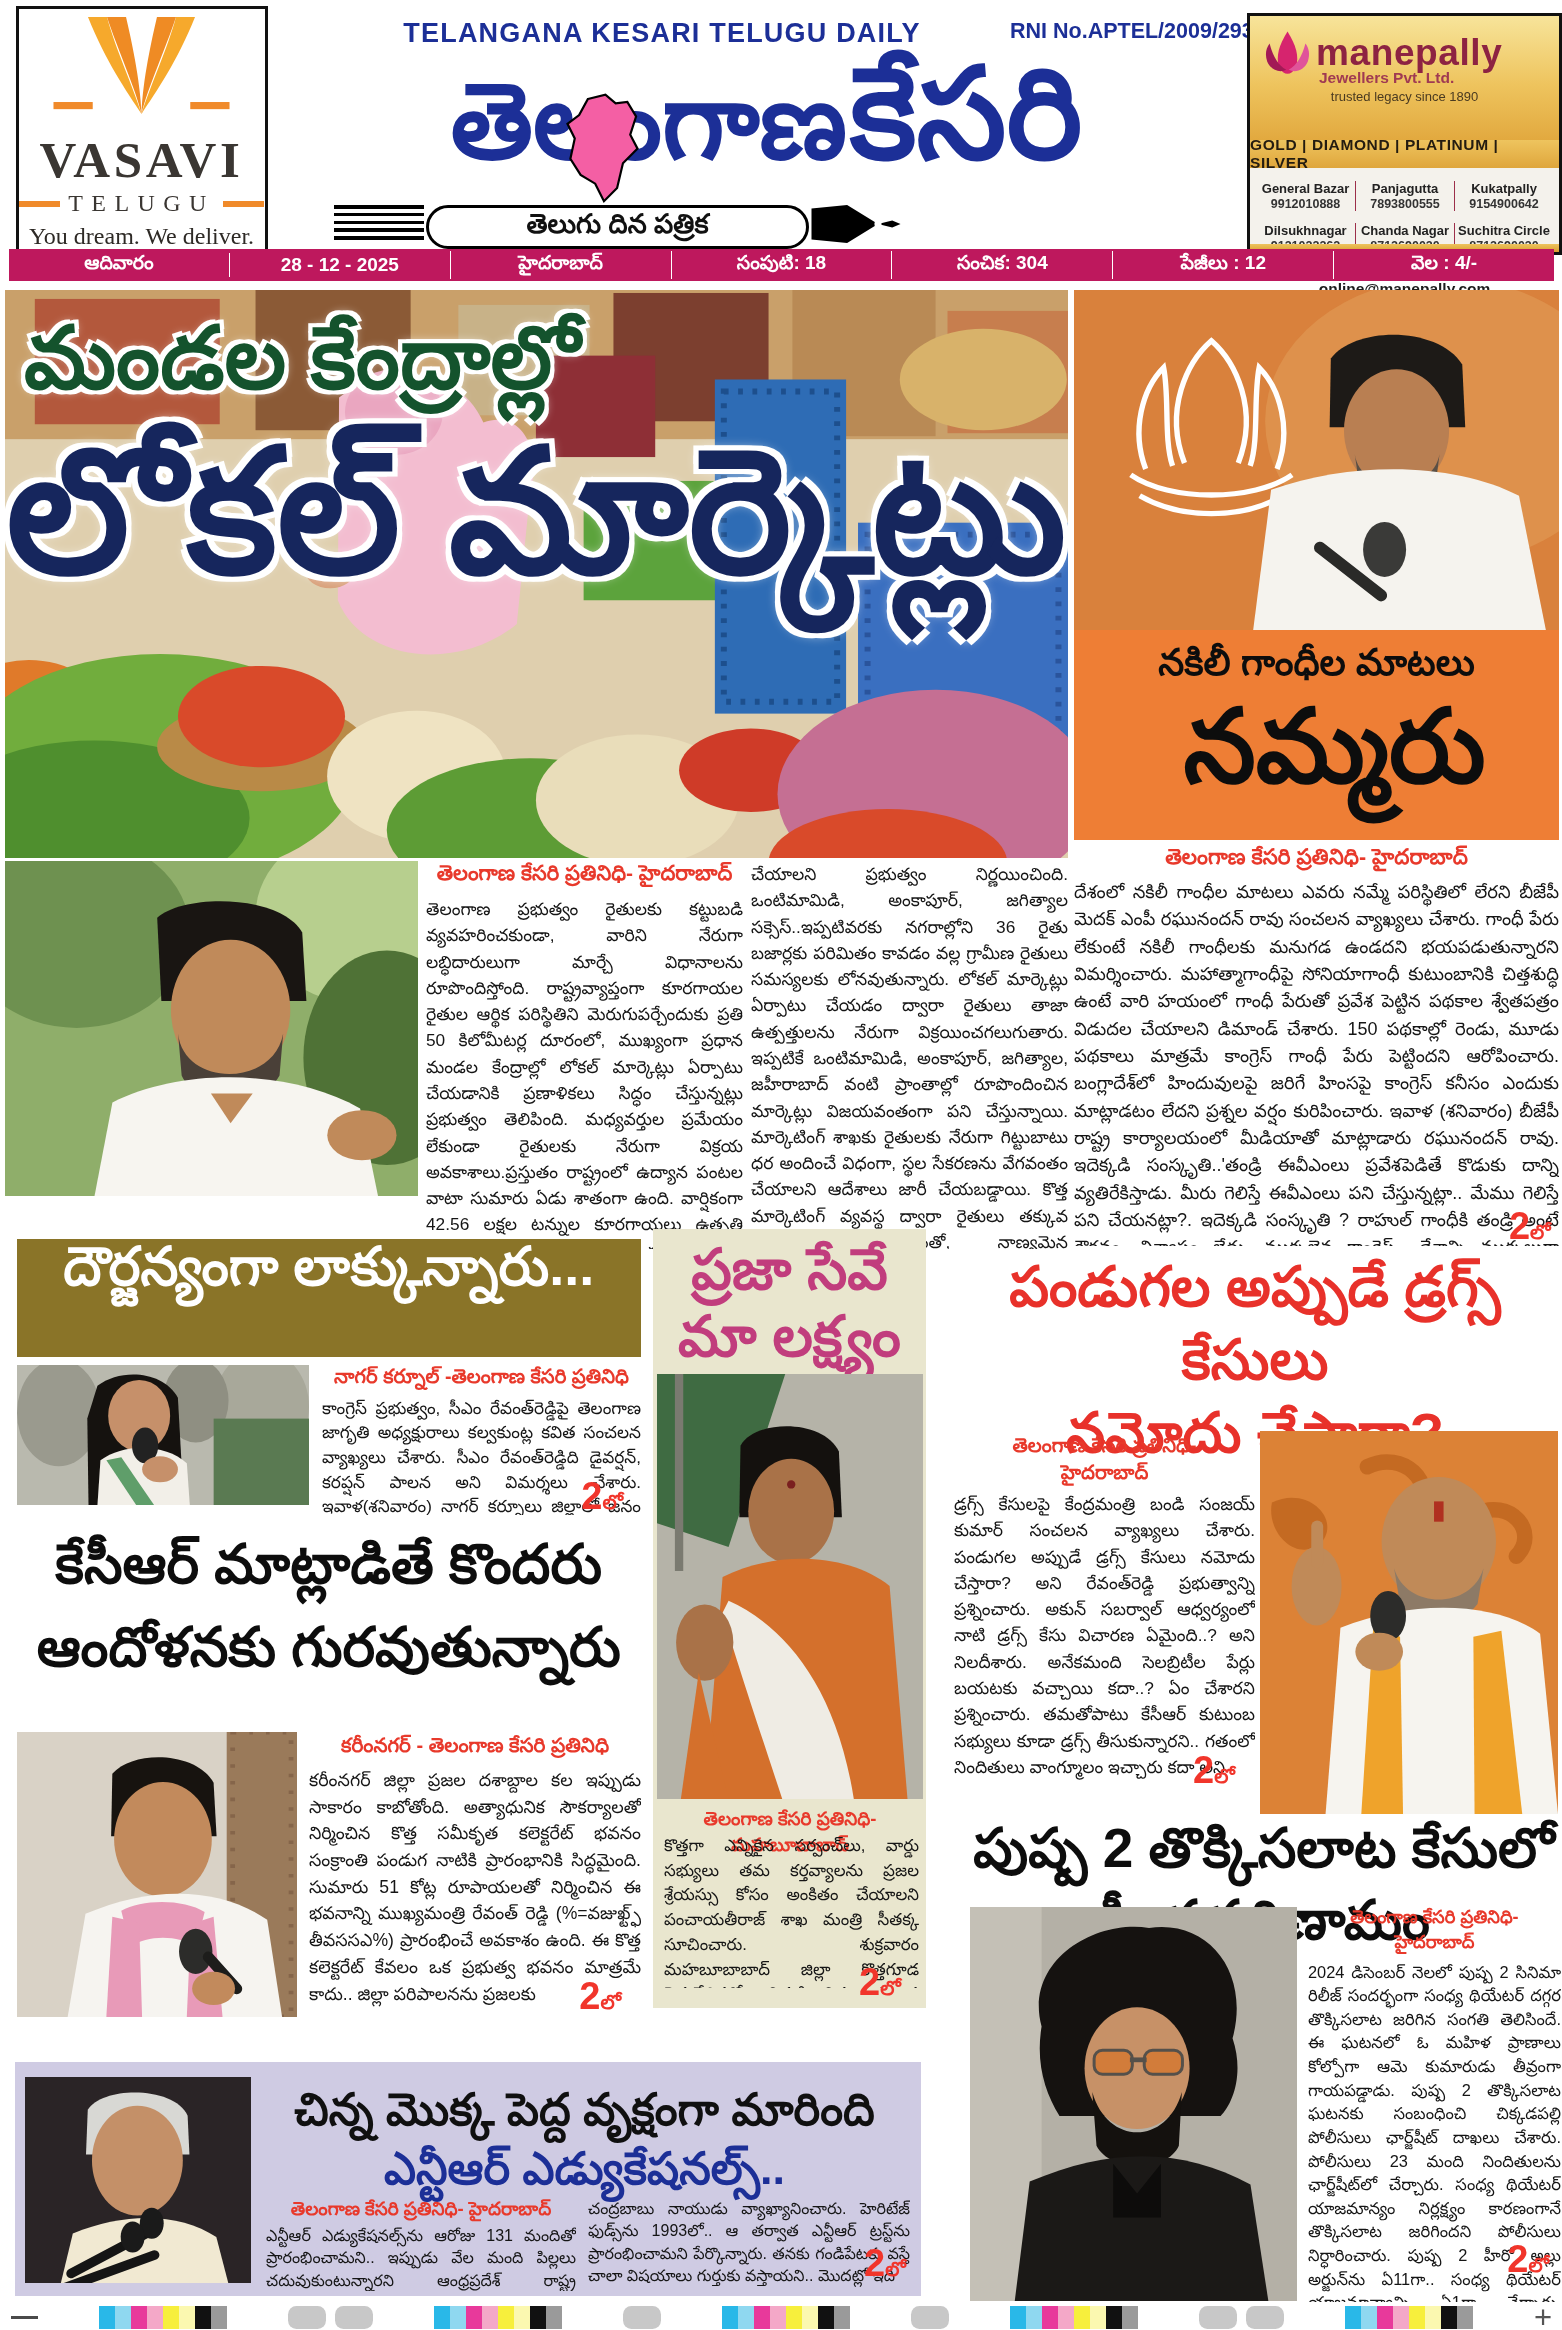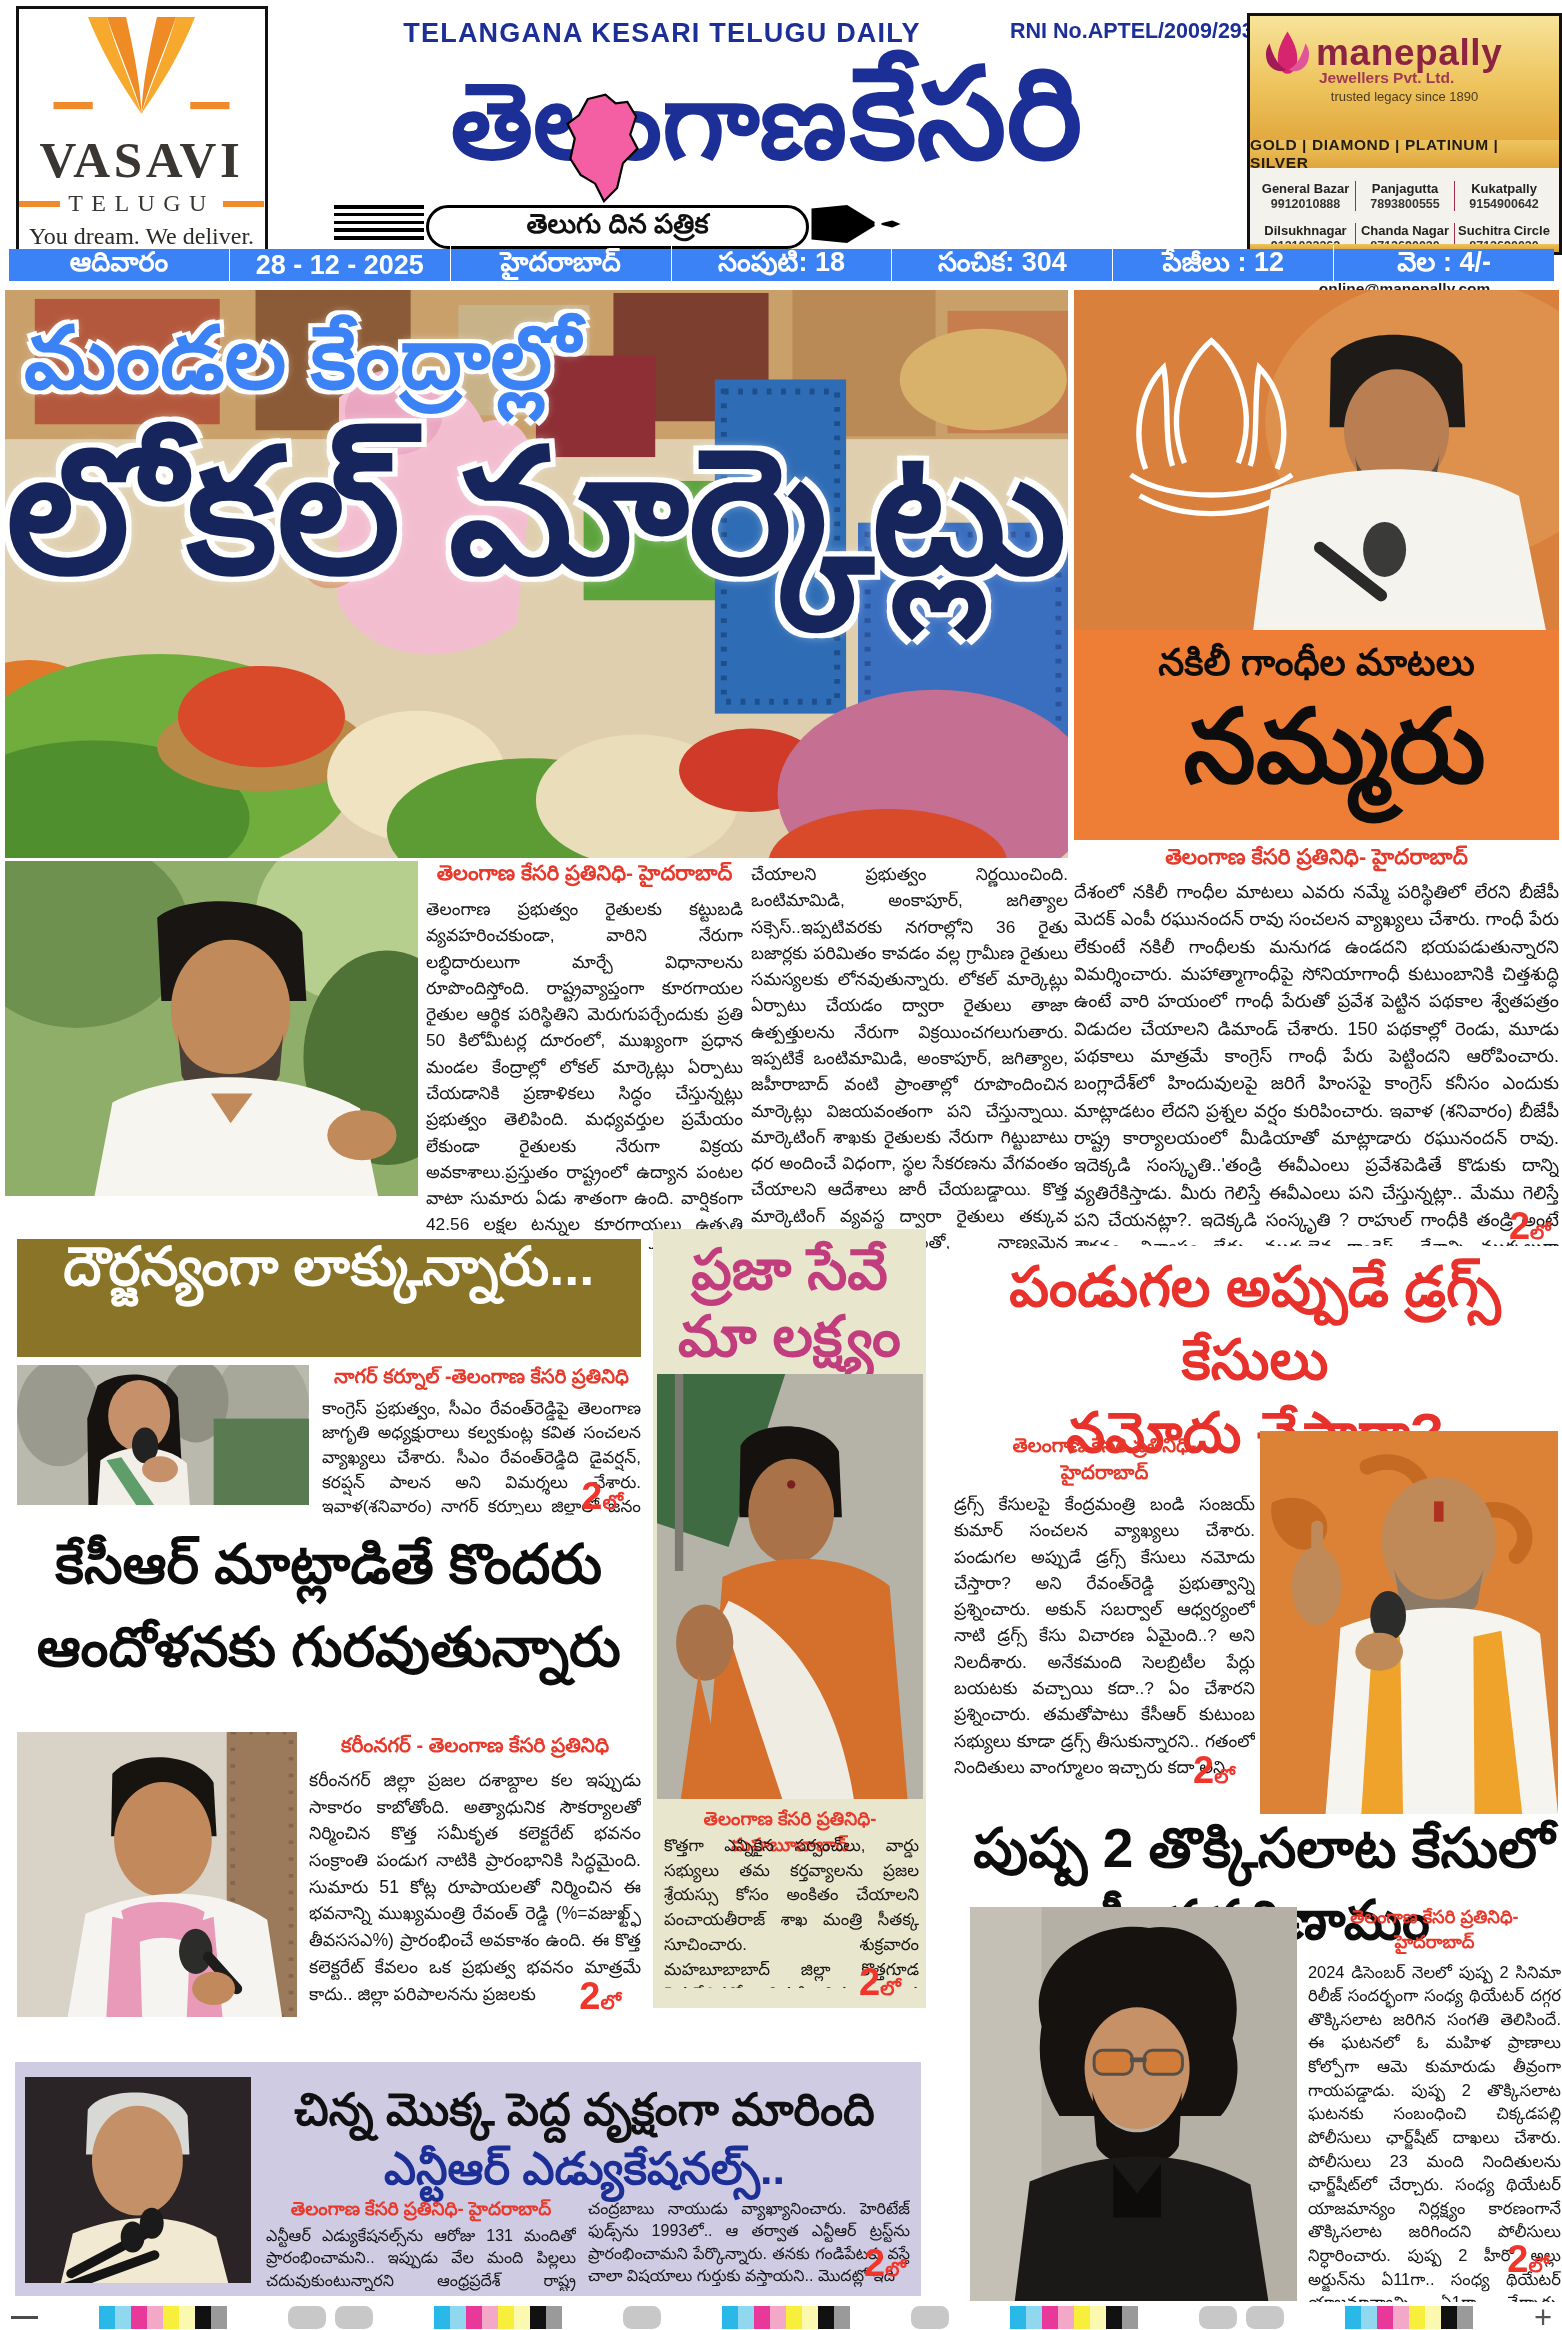--- a/index.html
+++ b/index.html
@@ -33,27 +33,27 @@
   .mp-cats{height:27.5px;background:linear-gradient(180deg,#eec45e,#dfa63c);display:flex;align-items:center;justify-content:center;font-size:15.5px;font-weight:800;color:#241c10;letter-spacing:0.6px;}
   .mp-grid{display:grid;grid-template-columns:1fr 1fr 1fr;row-gap:12px;padding:13px 6px 4.8px 6px;}
   .mp-cell{text-align:center;border-left:1.8px solid #9c2f4a;}
   .mp-cell:nth-child(3n+1){border-left:none;}
   .mp-bname{font-size:13px;font-weight:700;color:#222;}
   .mp-bphone{font-size:12.5px;font-weight:700;color:#333;margin-top:1.2px;}
   .mp-web{text-align:center;font-size:15.5px;font-weight:800;color:#1c1c1c;margin-top:4.8px;}
   .mp-web i{color:#9c2f4a;font-style:normal;}
   .mp-strip{position:absolute;bottom:0;left:0;width:100%;height:8.4px;background:linear-gradient(180deg,#eec45e,#d99c2f);}
 
-  .date-bar{left:9px;top:249px;width:1545px;height:32px;background:#3b82f6;display:flex;align-items:center;color:#fff;font-weight:700;font-size:27px;}
+  .date-bar{left:9px;top:249px;width:1545px;height:32px;background:#be185d;display:flex;align-items:center;color:#fff;font-weight:700;font-size:19px;}
   .db-item{flex:1;text-align:center;border-left:1.8px solid #fff;padding:1.2px 0;}
   .db-item:first-child{border-left:none;}
 
   
   .market-photo{left:4.8px;top:290px;width:1063px;height:568px;}
-  .kicker{left:24px;top:308px;font-size:87px;font-weight:800;color:#3b82f6;white-space:nowrap;
+  .kicker{left:24px;top:308px;font-size:87px;font-weight:800;color:#14532d;white-space:nowrap;
     text-shadow:-4.2px -4.2px 0 #fff,4.2px -4.2px 0 #fff,-4.2px 4.2px 0 #fff,4.2px 4.2px 0 #fff,0 0 10.7px #fff;}
   .lead-head{left:4.8px;top:411px;width:1063px;text-align:center;font-size:174px;font-weight:800;color:#16265d;white-space:nowrap;
     text-shadow:-5.4px -5.4px 0 #fff,5.4px -5.4px 0 #fff,-5.4px 5.4px 0 #fff,5.4px 5.4px 0 #fff,0 0 13px #fff;}
 
   
   .dateline{color:#e8392b;font-weight:800;text-align:center;}
   .body-txt{color:#151515;line-height:1.52;}
   .cont{position:absolute;color:#f1352b;font-weight:800;line-height:1;}
   .cont b{font-size:38px;font-weight:800;}
   .cont i{font-style:normal;font-size:20px;font-weight:800;}

